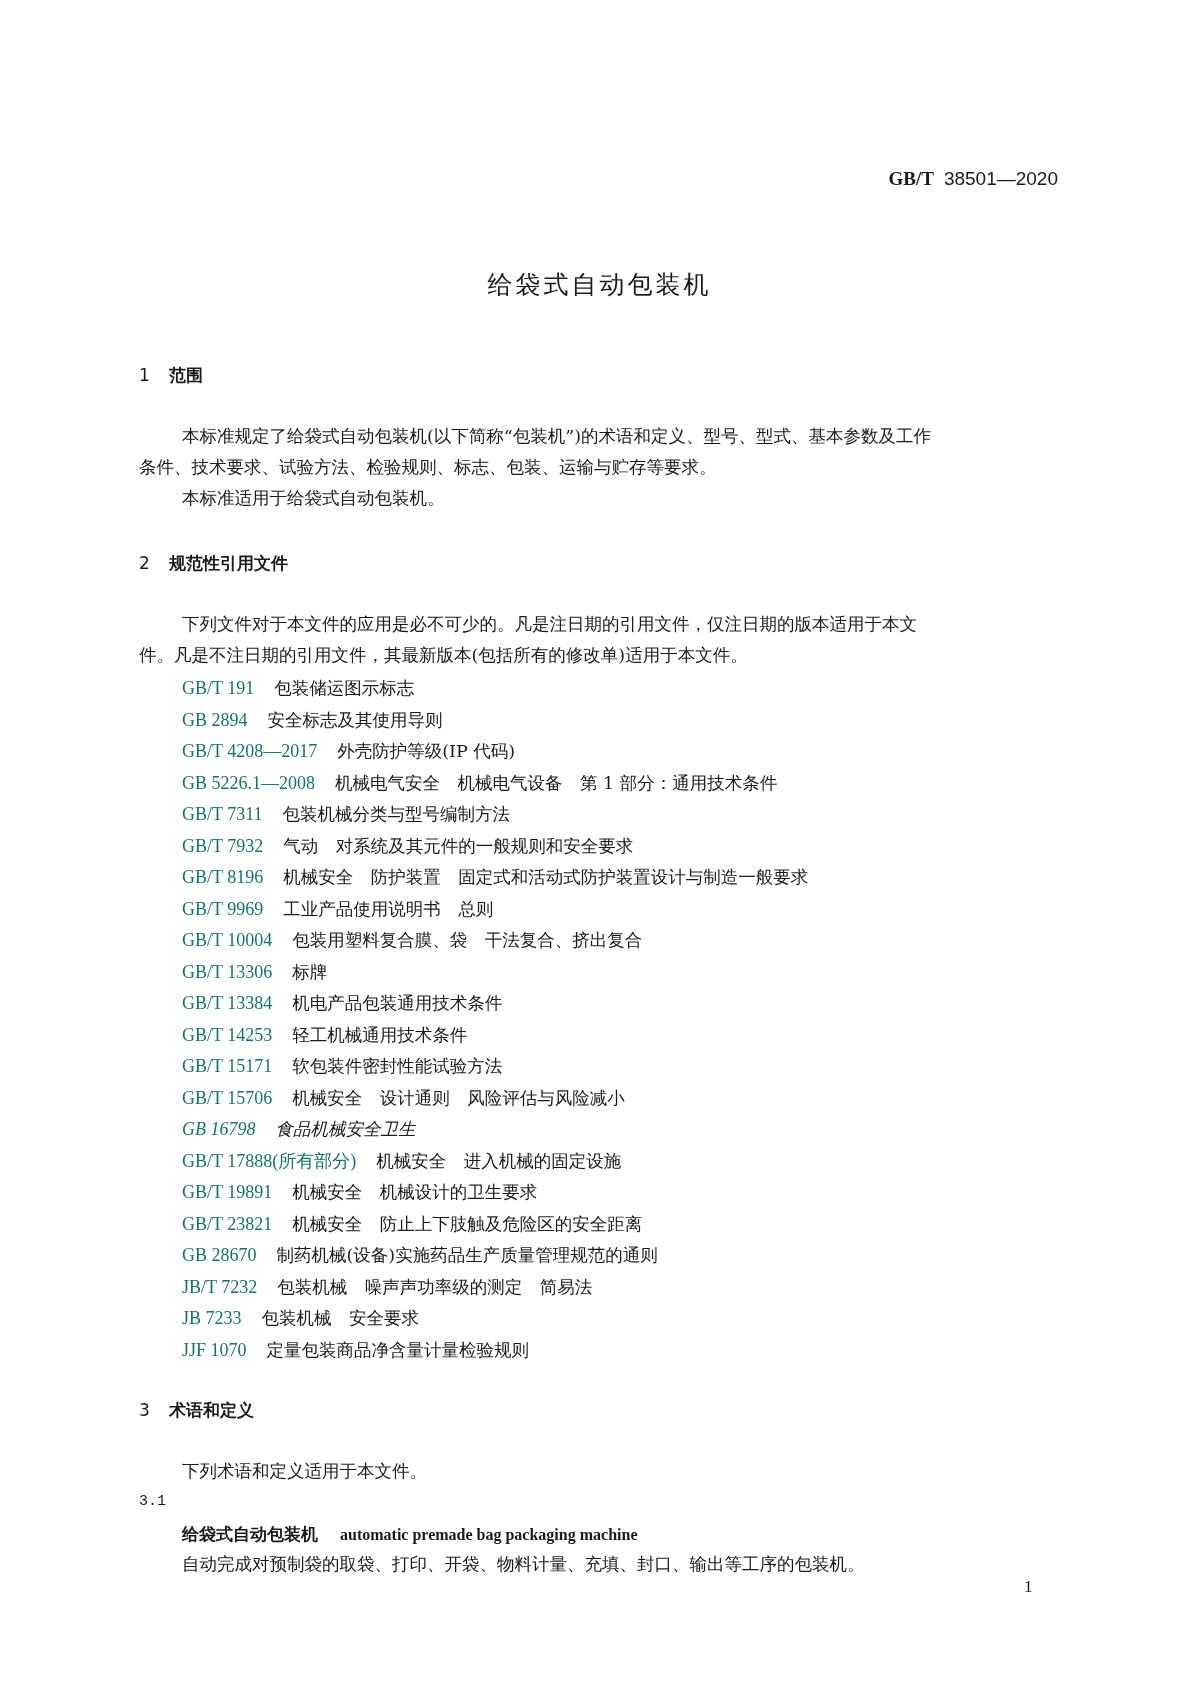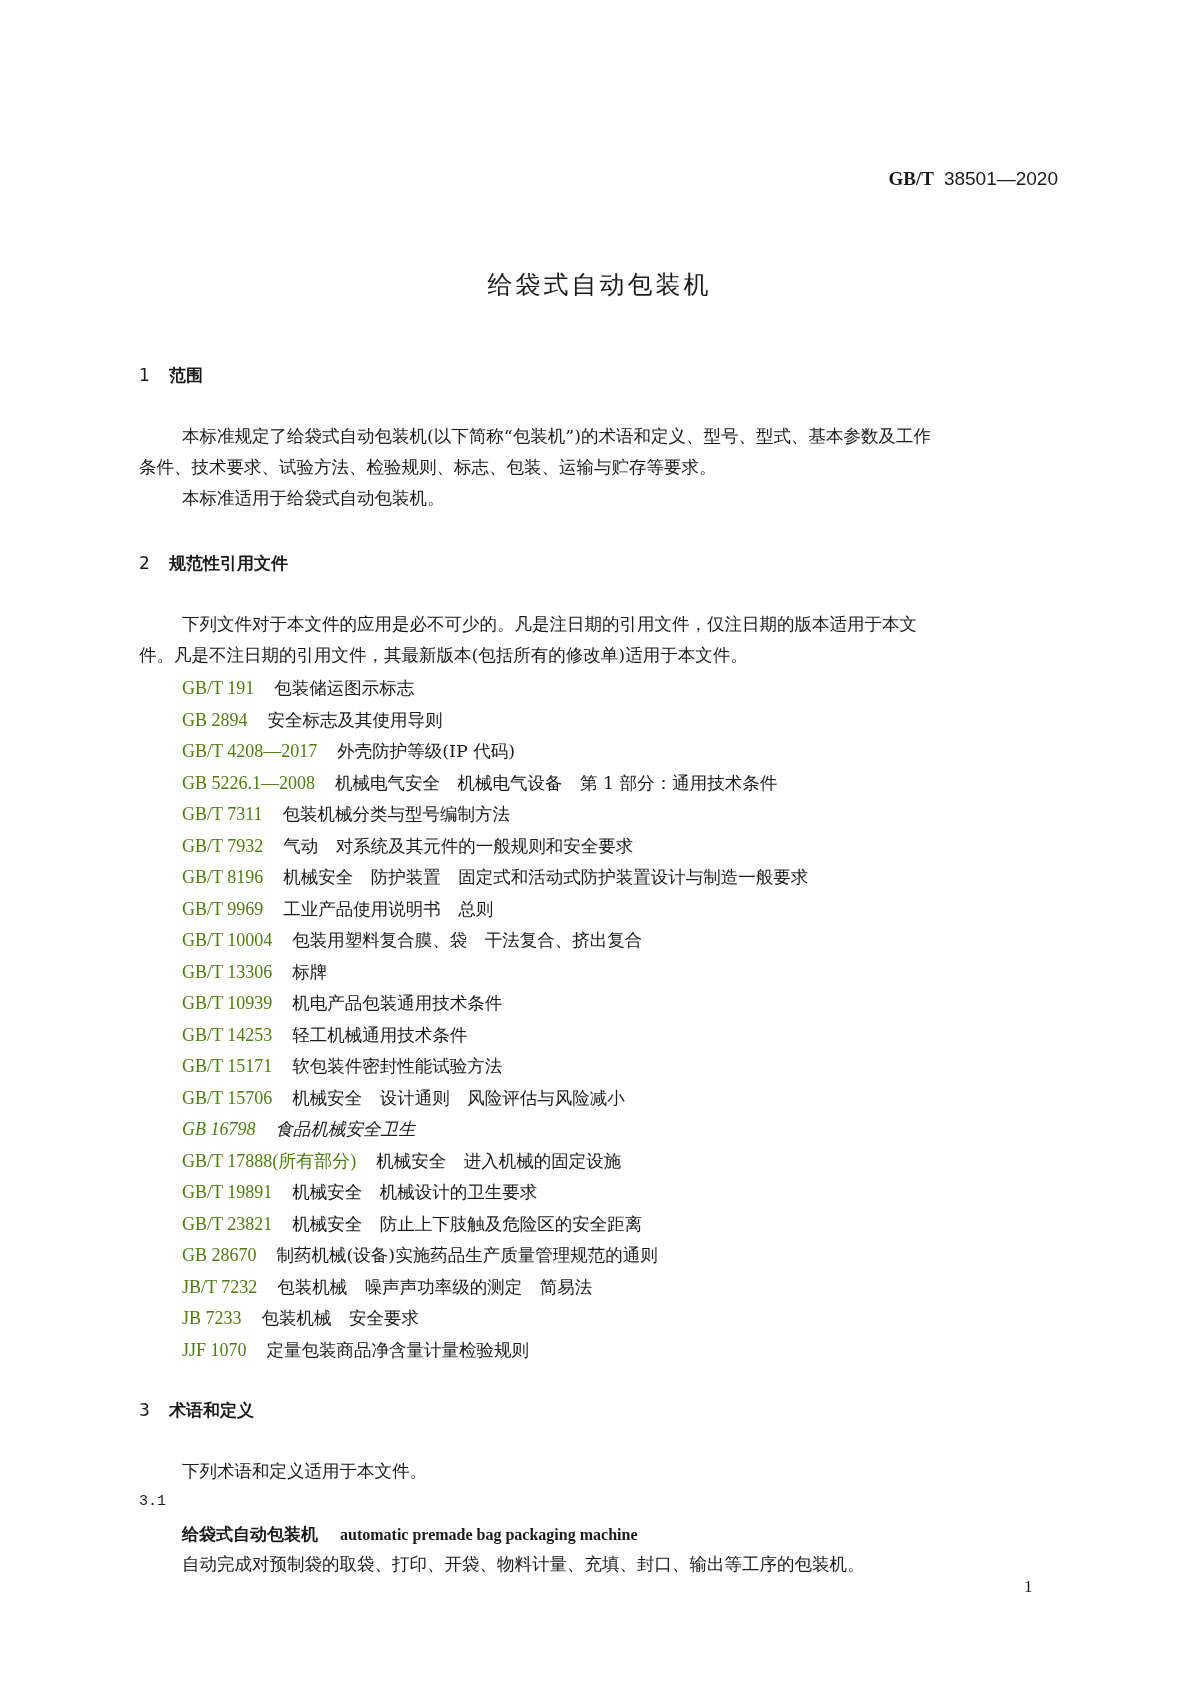--- a/index.html
+++ b/index.html
@@ -25,21 +25,21 @@
       font-family: "DejaVu Sans", sans-serif; font-weight: bold; white-space: nowrap;
     }
     .sec-head .n { display: inline-block; width: 30px; font-weight: normal; }
     .line {
       position: absolute; font-size: 17.5px; white-space: nowrap; line-height: 1;
       font-family: "DejaVu Serif", serif;
     }
     .indent { left: 178px; }
     .flush { left: 135px; }
     .ref { position: absolute; left: 178px; font-size: 17.5px; white-space: nowrap; line-height: 1; }
-    .ref .code { font-family: "Liberation Serif", serif; font-size: 18px; color: #4d7c0f; }
+    .ref .code { font-family: "Liberation Serif", serif; font-size: 18px; color: #0f766e; }
     .ref .gap { display: inline-block; width: 20px; }
     .term-num { position: absolute; left: 135px; font-size: 15px; font-family: Liberation Mono, monospace; }
     .term {
       position: absolute; left: 178px; font-size: 17px; white-space: nowrap;
       font-family: "DejaVu Sans", sans-serif; font-weight: bold;
     }
     .term .en { font-family: "Liberation Serif", serif; font-weight: bold; font-size: 16px; margin-left: 22px; }
     .page-num {
       position: absolute; left: 1020px; top: 1537px; font-size: 17px;
       font-family: "Liberation Serif", serif;
@@ -73,21 +73,21 @@
     <div class="ref" style="top:639px;"><span class="code">GB/T 191</span><span class="gap"></span><span>包装储运图示标志</span></div>
     <div class="ref" style="top:670.5px;text-align:right;"><span class="code">GB 2894</span><span class="gap"></span><span>安全标志及其使用导则</span></div>
     <div class="ref" style="top:702px;"><span class="code">GB/T 4208—2017</span><span class="gap"></span><span>外壳防护等级(IP 代码)</span></div>
     <div class="ref" style="top:733.5px;"><span class="code">GB 5226.1—2008</span><span class="gap"></span><span>机械电气安全　机械电气设备　第 1 部分：通用技术条件</span></div>
     <div class="ref" style="top:765px;"><span class="code">GB/T 7311</span><span class="gap"></span><span>包装机械分类与型号编制方法</span></div>
     <div class="ref" style="top:796.5px;"><span class="code">GB/T 7932</span><span class="gap"></span><span>气动　对系统及其元件的一般规则和安全要求</span></div>
     <div class="ref" style="top:828px;"><span class="code">GB/T 8196</span><span class="gap"></span><span>机械安全　防护装置　固定式和活动式防护装置设计与制造一般要求</span></div>
     <div class="ref" style="top:859.5px;"><span class="code">GB/T 9969</span><span class="gap"></span><span>工业产品使用说明书　总则</span></div>
     <div class="ref" style="top:891px;"><span class="code">GB/T 10004</span><span class="gap"></span><span>包装用塑料复合膜、袋　干法复合、挤出复合</span></div>
     <div class="ref" style="top:922.5px;"><span class="code">GB/T 13306</span><span class="gap"></span><span>标牌</span></div>
-    <div class="ref" style="top:954px;"><span class="code">GB/T 10939</span><span class="gap"></span><span>机电产品包装通用技术条件</span></div>
+    <div class="ref" style="top:954px;"><span class="code">GB/T 13384</span><span class="gap"></span><span>机电产品包装通用技术条件</span></div>
     <div class="ref" style="top:985.5px;"><span class="code">GB/T 14253</span><span class="gap"></span><span>轻工机械通用技术条件</span></div>
     <div class="ref" style="top:1017px;"><span class="code">GB/T 15171</span><span class="gap"></span><span>软包装件密封性能试验方法</span></div>
     <div class="ref" style="top:1048.5px;"><span class="code">GB/T 15706</span><span class="gap"></span><span>机械安全　设计通则　风险评估与风险减小</span></div>
     <div class="ref" style="top:1080px;font-style:italic;"><span class="code">GB 16798</span><span class="gap"></span><span>食品机械安全卫生</span></div>
     <div class="ref" style="top:1111.5px;"><span class="code">GB/T 17888(所有部分)</span><span class="gap"></span><span>机械安全　进入机械的固定设施</span></div>
     <div class="ref" style="top:1143px;"><span class="code">GB/T 19891</span><span class="gap"></span><span>机械安全　机械设计的卫生要求</span></div>
     <div class="ref" style="top:1174.5px;"><span class="code">GB/T 23821</span><span class="gap"></span><span>机械安全　防止上下肢触及危险区的安全距离</span></div>
     <div class="ref" style="top:1206px;"><span class="code">GB 28670</span><span class="gap"></span><span>制药机械(设备)实施药品生产质量管理规范的通则</span></div>
     <div class="ref" style="top:1237.5px;"><span class="code">JB/T 7232</span><span class="gap"></span><span>包装机械　噪声声功率级的测定　简易法</span></div>
     <div class="ref" style="top:1269px;"><span class="code">JB 7233</span><span class="gap"></span><span>包装机械　安全要求</span></div>

